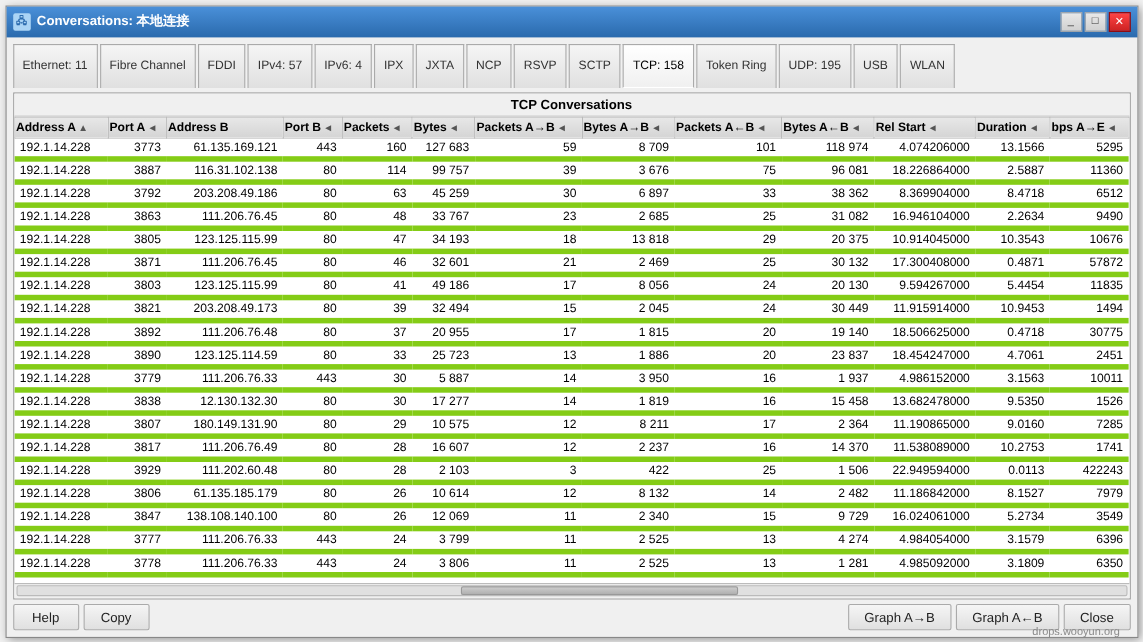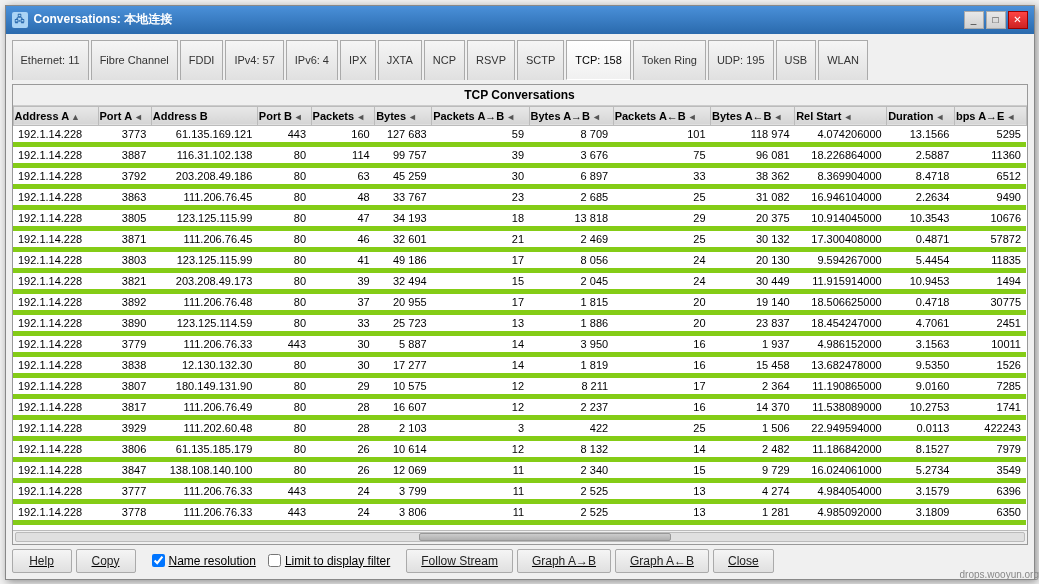--- a/index.html
+++ b/index.html
@@ -176,24 +176,23 @@
       top: 0;
       height: 100%;
       background: linear-gradient(to bottom, #ccc, #b0b0b0);
       border: 1px solid #999;
       border-radius: 2px;
     }
 
     .bottom-bar {
       display: flex;
       align-items: center;
-      justify-content: flex-start;
+      justify-content: space-between;
       flex-shrink: 0;
-      gap: 16px;
-      text-decoration: underline;
+      gap: 3px;
     }
     .checkbox-group {
       display: flex;
       align-items: center;
       gap: 12px;
     }
     .checkbox-item {
       display: flex;
       align-items: center;
       gap: 4px;
@@ -213,21 +212,21 @@
       cursor: pointer;
       font-size: 12px;
       border-radius: 2px;
       color: #222;
       min-width: 60px;
       text-align: center;
     }
     .watermark {
       position: fixed;
       bottom: 4px;
-      right: 0;
+      right: 21px;
       font-size: 10px;
       color: #888;
     }
   </style>
 </head>
 <body>
 
 <div class="window">
 
   <div class="title-bar">
@@ -577,32 +576,21 @@
           <div class="scrollbar-h-thumb"></div>
         </div>
       </div>
     </div>
 
     <div class="bottom-bar">
       <div class="btn-group-left">
         <button class="btn">Help</button>
         <button class="btn">Copy</button>
       </div>
-      <div class="checkbox-group">
-        <label class="checkbox-item">
-          <input type="checkbox" id="name-res" checked="" style="">
-          <span>Name resolution</span>
-        </label>
-        <label class="checkbox-item">
-          <input type="checkbox" id="limit-disp" style="">
-          <span>Limit to display filter</span>
-        </label>
-      </div>
       <div class="btn-group-right">
-        <button class="btn">Follow Stream</button>
         <button class="btn">Graph A→B</button>
         <button class="btn">Graph A←B</button>
         <button class="btn">Close</button>
       </div>
     </div>
   </div>
 </div>
 
 <div class="watermark">drops.wooyun.org</div>
 

